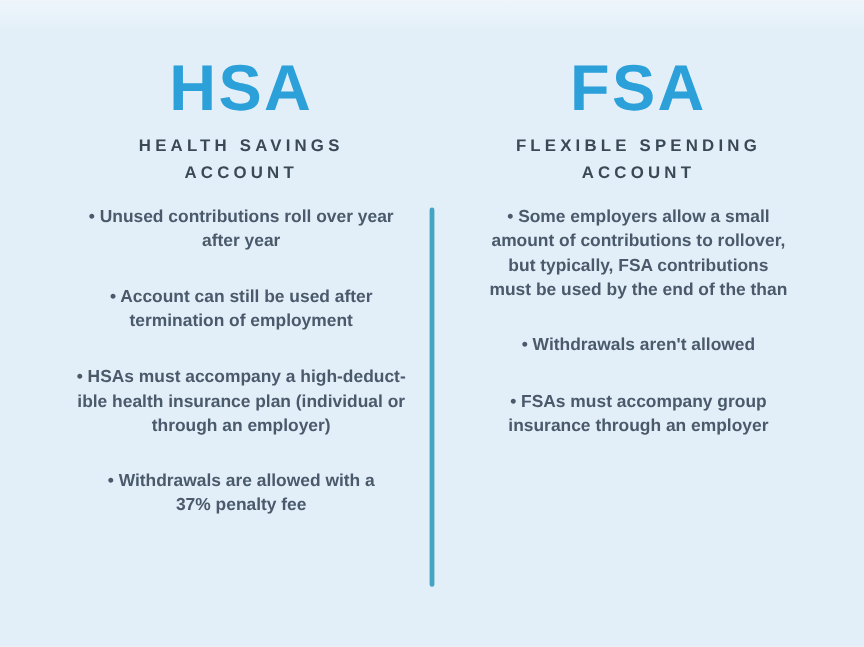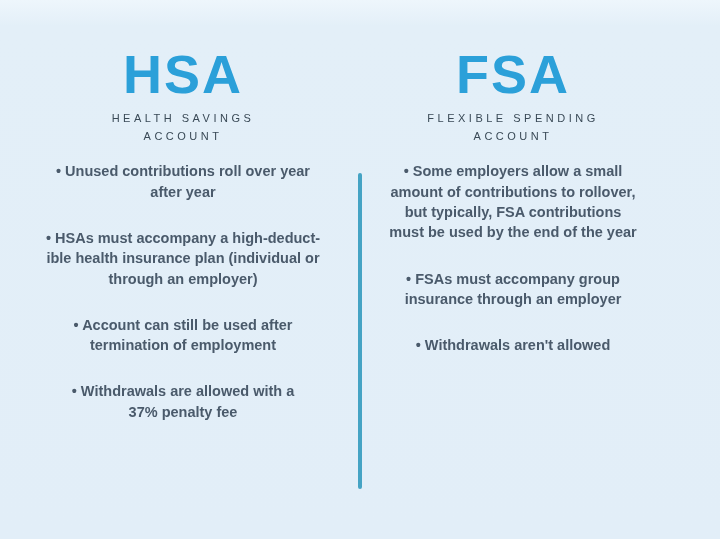--- a/index.html
+++ b/index.html
@@ -9,35 +9,35 @@
     height: 539px;
     overflow: hidden;
     background: linear-gradient(180deg, #eef6fc 0px, #e3eff8 26px, #e2eef8 100%);
     font-family: "Liberation Sans", sans-serif;
   }
   .col {
     position: absolute;
     top: 0;
     text-align: center;
   }
-  .col-left  { left: 8px;  width: 350px; }
-  .col-right { left: 348px; width: 330px; }
+  .col-left  { left: 26px;  width: 350px; }
+  .col-right { left: 367px; width: 330px; }
   .logo {
     margin-top: 46px;
     font-size: 54px;
     line-height: 1.05;
     font-weight: 800;
     letter-spacing: 2px;
     color: #2ba0d9;
   }
   .title {
     margin-top: 7px;
-    font-size: 11px;
+    font-size: 14px;
     line-height: 1.62;
-    font-weight: 400;
+    font-weight: 700;
     letter-spacing: 3.5px;
     color: #394956;
     white-space: pre-line;
   }
   .bullets { margin-top: 16px; }
   .bullet {
     margin: 16px 0 26px 0;
     font-size: 14.5px;
     line-height: 1.4;
     font-weight: 600;
@@ -60,40 +60,40 @@
 
 <div class="canvas">
 
   <div class="col col-left">
     <div class="logo">HSA</div>
     <div class="title">HEALTH SAVINGS
 ACCOUNT</div>
     <div class="bullets">
       <p class="bullet">• Unused contributions roll over year
 after year</p>
+      <p class="bullet">• Account can still be used after
+termination of employment</p>
       <p class="bullet">• HSAs must accompany a high-deduct-
 ible health insurance plan (individual or
 through an employer)</p>
-      <p class="bullet">• Account can still be used after
-termination of employment</p>
       <p class="bullet">• Withdrawals are allowed with a
 37% penalty fee</p>
     </div>
   </div>
 
   <div class="divider"></div>
 
   <div class="col col-right">
     <div class="logo">FSA</div>
     <div class="title">FLEXIBLE SPENDING
 ACCOUNT</div>
     <div class="bullets">
       <p class="bullet">• Some employers allow a small
 amount of contributions to rollover,
 but typically, FSA contributions
-must be used by the end of the year</p>
+must be used by the end of the than</p>
+      <p class="bullet">• Withdrawals aren't allowed</p>
       <p class="bullet">• FSAs must accompany group
 insurance through an employer</p>
-      <p class="bullet">• Withdrawals aren't allowed</p>
     </div>
   </div>
 
 </div>
 
 </body></html>

